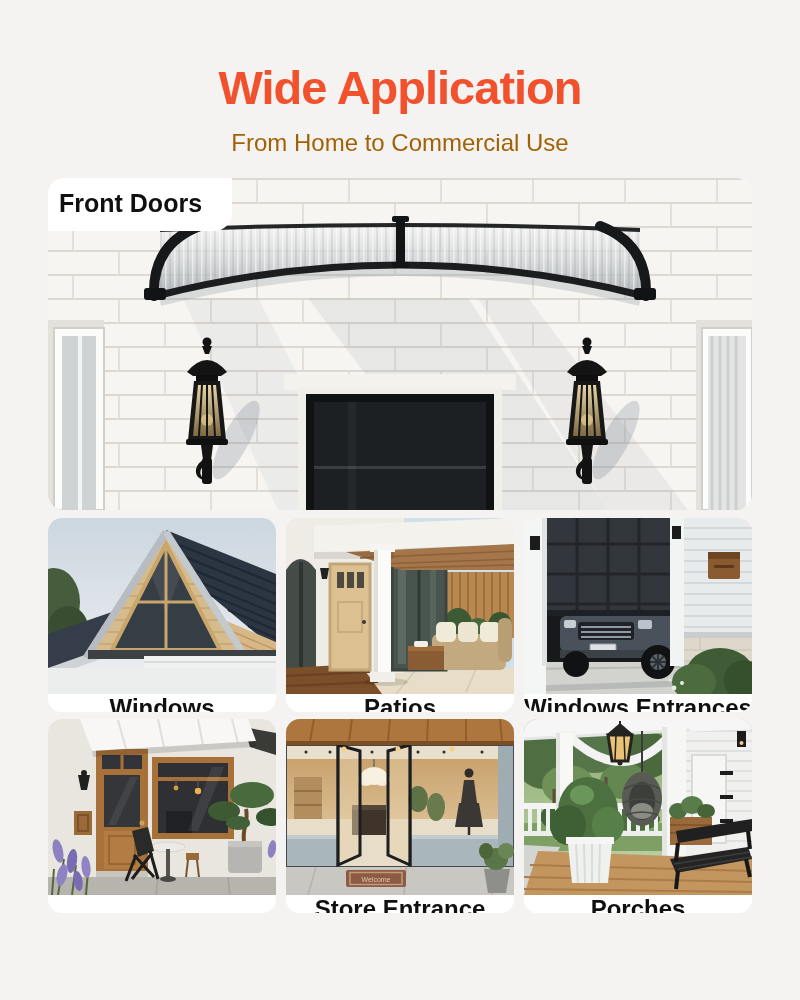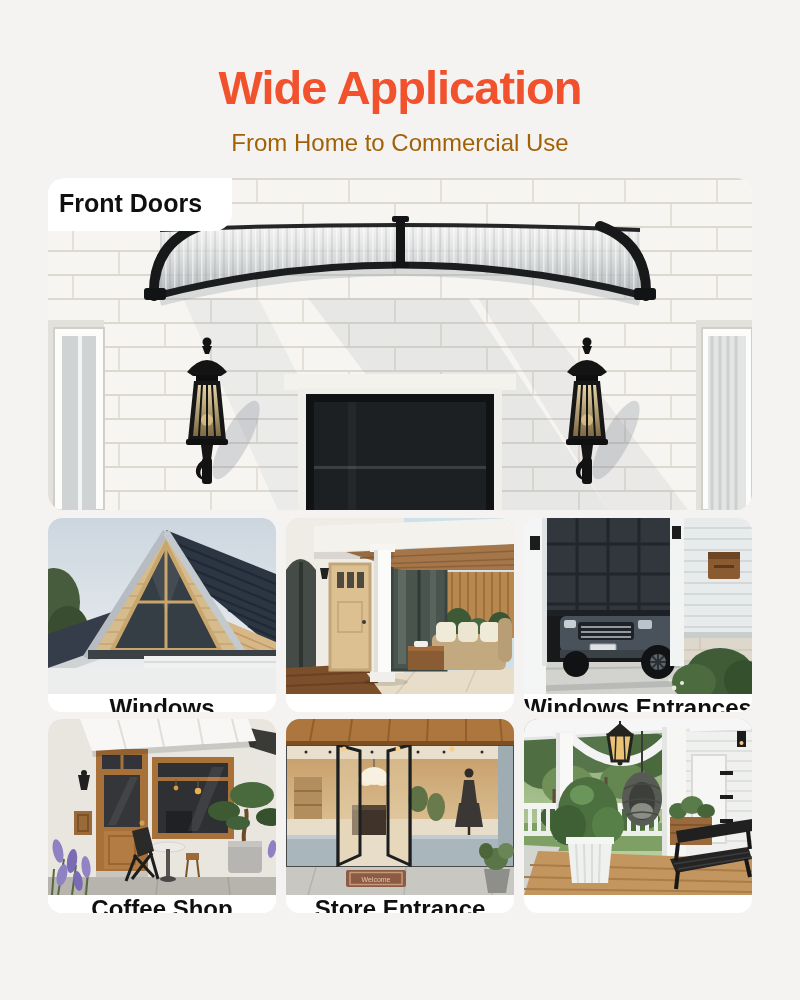--- a/index.html
+++ b/index.html
@@ -258,20 +258,21 @@
           <rect x="122" y="128" width="36" height="24" fill="#8a5c33"></rect>
           <rect x="122" y="128" width="36" height="5" fill="#a06c3c"></rect>
           <rect x="128" y="123" width="14" height="6" rx="2" fill="#f2efe8"></rect>
           <ellipse cx="100" cy="164" rx="22" ry="4" fill="#000000" opacity="0.12"></ellipse>
           <rect x="84" y="26" width="25" height="8" fill="#f6f5f1"></rect>
           <rect x="88" y="32" width="17" height="126" fill="#fbfbf9"></rect>
           <rect x="88" y="32" width="4" height="126" fill="#e1dfd9"></rect>
           <rect x="84" y="154" width="25" height="10" fill="#f0efeb"></rect>
         </svg>
       </div>
+      <figcaption class="cell-label">Patios</figcaption>
     </figure>
 
     <figure class="cell">
       <div class="photo">
         <svg viewBox="0 0 228 176">
           <rect width="228" height="176" fill="#eef0f0"></rect>
           <rect x="156" y="0" width="72" height="176" fill="#e8ebec"></rect>
           <g stroke="#d3d8da" stroke-width="2">
             <line x1="156" y1="10" x2="228" y2="10"></line>
               <line x1="156" y1="21" x2="228" y2="21"></line>
@@ -417,21 +418,20 @@
           <rect x="180" y="122" width="34" height="32" rx="4" fill="#b6b5b1"></rect>
           <rect x="180" y="122" width="34" height="6" fill="#c6c5c1"></rect>
           <path d="M196 122 C 194 108 201 104 198 90" stroke="#6b4a2a" stroke-width="4" fill="none"></path>
           <ellipse cx="176" cy="92" rx="16" ry="10" fill="#3d5a33"></ellipse>
           <ellipse cx="204" cy="76" rx="22" ry="13" fill="#486a3c"></ellipse>
           <ellipse cx="222" cy="98" rx="14" ry="9" fill="#35512d"></ellipse>
           <ellipse cx="190" cy="104" rx="12" ry="7" fill="#42603a"></ellipse>
           <ellipse cx="224" cy="130" rx="4" ry="9" fill="#8f82c2" transform="rotate(10 224 130)"></ellipse>
         </svg>
       </div>
-      <figcaption class="cell-label">Coffee Shop</figcaption>
     </figure>
 
     <figure class="cell">
       <div class="photo">
         <svg viewBox="0 0 228 176">
           <defs>
             <linearGradient id="s-warm" x1="0" y1="0" x2="0" y2="1">
               <stop offset="0" stop-color="#c59c66"></stop>
                 <stop offset="1" stop-color="#e6d0a8"></stop>
             </linearGradient>
@@ -635,16 +635,17 @@
               <line x1="150" y1="145" x2="226" y2="133"></line>
                 <line x1="154" y1="150" x2="228" y2="138"></line>
             </g>
             <line x1="154" y1="124" x2="152" y2="142" stroke="#161716" stroke-width="4"></line>
             <line x1="224" y1="112" x2="226" y2="130" stroke="#161716" stroke-width="4"></line>
             <line x1="154" y1="152" x2="152" y2="170" stroke="#161716" stroke-width="4"></line>
             <line x1="222" y1="140" x2="226" y2="158" stroke="#161716" stroke-width="4"></line>
           </g>
         </svg>
       </div>
+      <figcaption class="cell-label">Porches</figcaption>
     </figure>
 
   </div>
 </div>
 
 </body></html>

